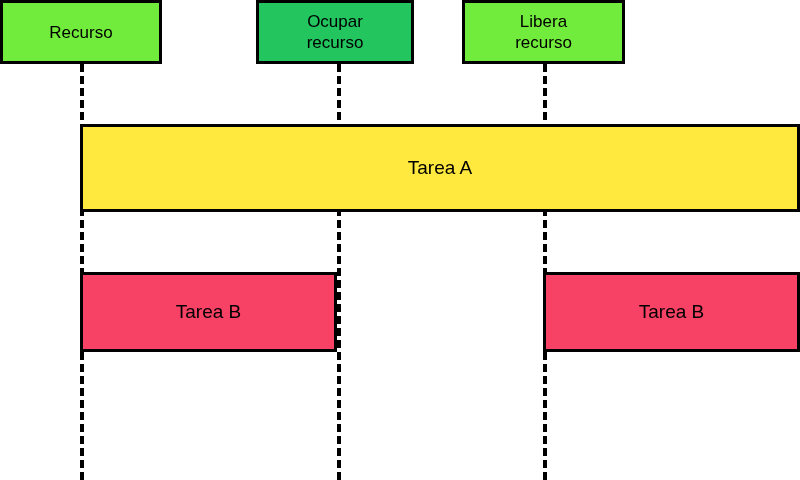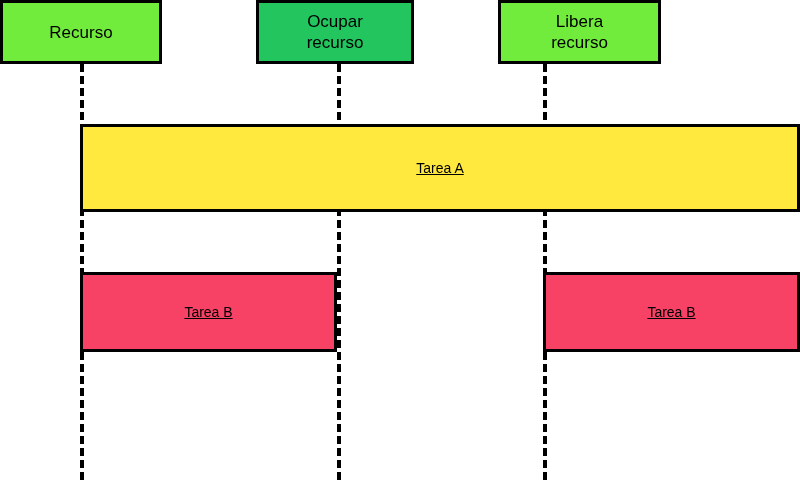--- a/index.html
+++ b/index.html
@@ -43,24 +43,23 @@
   }
 
   
   .task-bar {
     position: absolute;
     box-sizing: border-box;
     border: 3px solid #000000;
     display: flex;
     align-items: center;
     justify-content: center;
-    font-size: 14px;
+    font-size: 19px;
     color: #000000;
     z-index: 2;
-    text-decoration: underline;
   }
   .task-bar.above-lifeline { z-index: 4; }
   .task-label { pointer-events: none; }
 </style>
 </head>
 <body>
 
 <div id="canvas">
 
   <div class="lifeline" style="left:80px;"></div>
@@ -83,20 +82,20 @@
     <span>Recurso</span>
   </div>
 
   <div class="event-box" style="left:256px; top:0px; width:158px; height:64px; background:#22c55e;">
     <span>
       <span>Ocupar</span><br>
       <span>recurso</span>
     </span>
   </div>
 
-  <div class="event-box" style="left:462px; top:0px; width:163px; height:64px; background:#72ec3c;margin-left:36px;">
+  <div class="event-box" style="left:462px; top:0px; width:163px; height:64px; background:#72ec3c;">
     <span>
       <span>Libera</span><br>
       <span>recurso</span>
     </span>
   </div>
 
 </div>
 
 </body></html>

